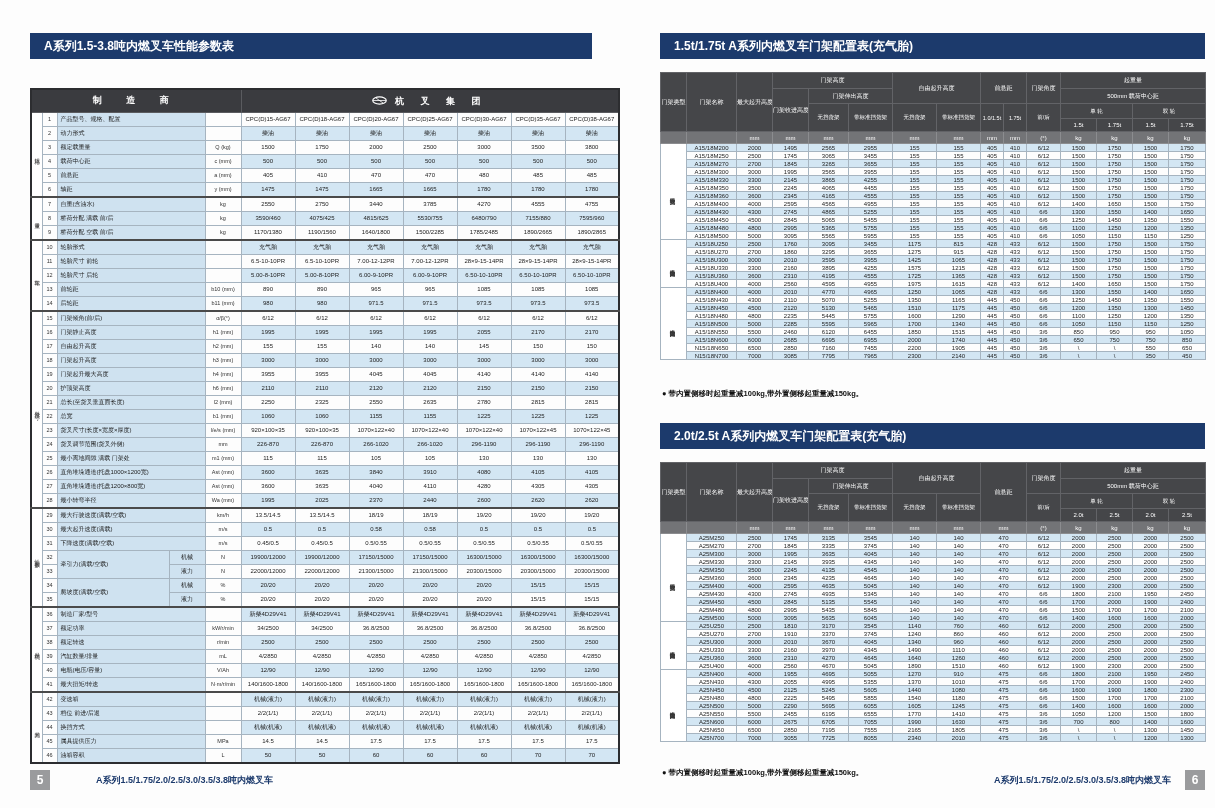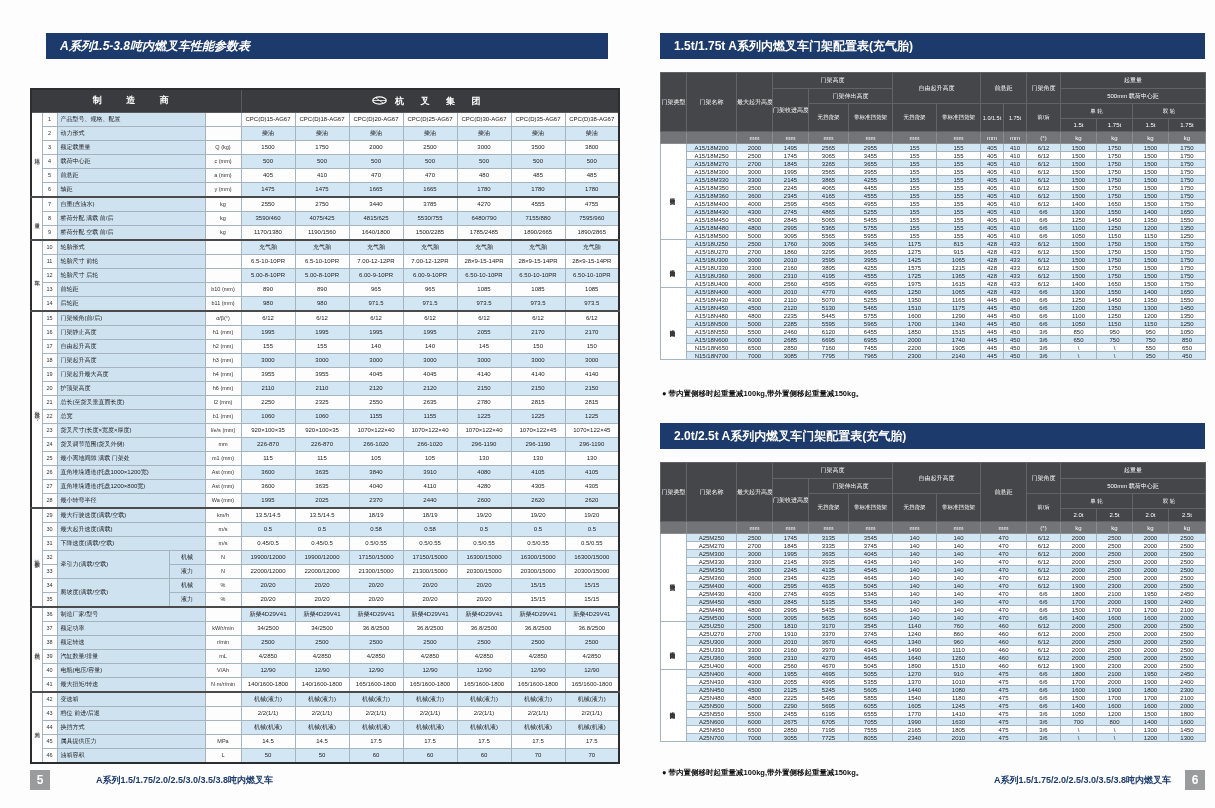--- a/index.html
+++ b/index.html
@@ -1,20 +1,20 @@
 <!DOCTYPE html>
 <html><head>
 <meta charset="utf-8">
 <style>
   html,body{margin:0;padding:0;}
   body{width:1215px;height:808px;position:relative;background:#fdfdfd;
        font-family:"Liberation Sans","DejaVu Sans",sans-serif;overflow:hidden;}
   .banner{position:absolute;background:#1c3a6c;color:#fff;font-weight:bold;
           font-size:12px;height:26px;line-height:26px;padding-left:14px;box-sizing:border-box;}
-  .lb{left:46px;top:33px;width:562px;font-style:italic;}
+  .lb{left:30px;top:33px;width:562px;}
   .rb1{left:660px;top:33px;width:545px;}
   .rb2{left:660px;top:423px;width:545px;}
 
   
   .ltab{position:absolute;left:30px;top:88px;width:660px;}
   .ltab table{width:588px;border-collapse:collapse;table-layout:fixed;border:2px solid #2c2d30;}
   .ltab td{border:1px solid #a6b4c0;font-size:6px;color:#1d1d1d;text-align:center;
            padding:0;height:13px;line-height:1.05;overflow:hidden;white-space:nowrap;vertical-align:middle;}
   .ltab .hd{background:#3a3b3f;color:#fff;height:22px;font-size:9px;font-weight:bold;
             letter-spacing:11px;border-color:#5a5b5f;}

